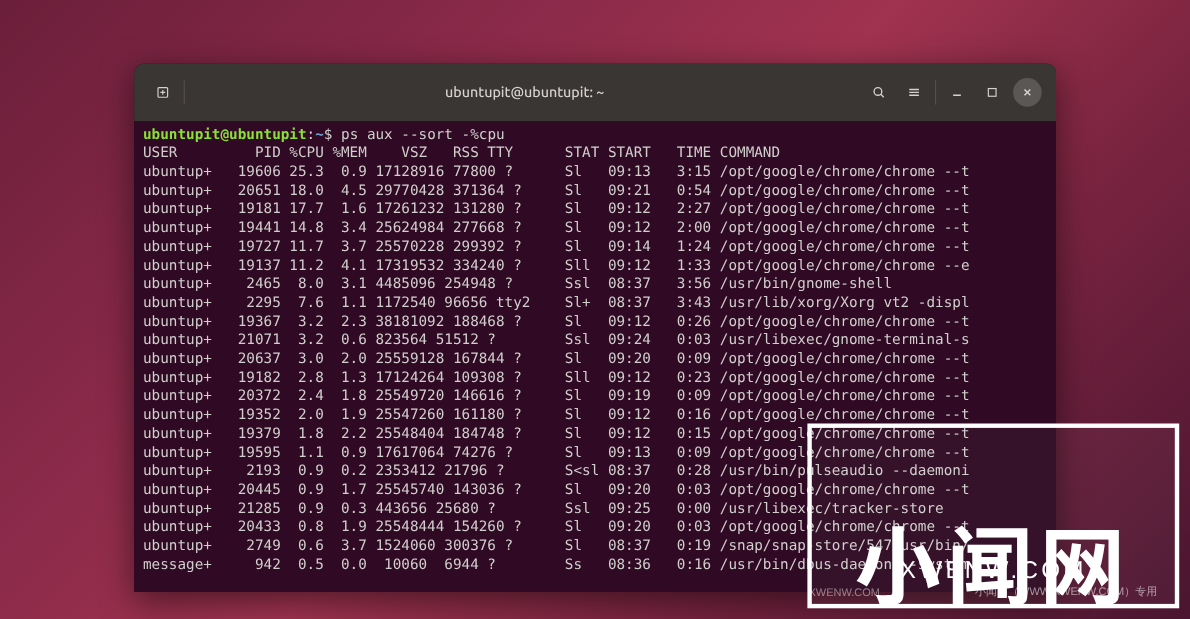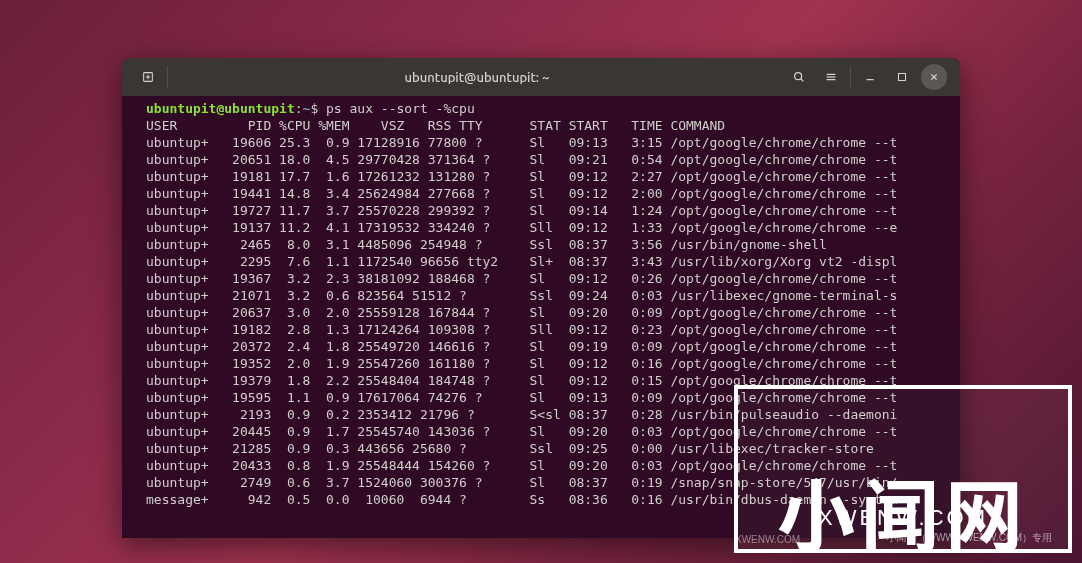--- a/index.html
+++ b/index.html
@@ -13,21 +13,21 @@
   .terminal-window {
     position: absolute;
     left: 122px; top: 58px;
     width: 838px; height: 480px;
     background: #2c0a1a;
     border-radius: 8px 8px 0 0;
     box-shadow: 0 8px 30px rgba(0,0,0,0.5);
     display: flex; flex-direction: column;
   }
   .titlebar {
-    height: 38px;
+    height: 52px;
     background: #3a3634;
     border-radius: 8px 8px 0 0;
     display: flex; align-items: center;
     padding: 0 13px;
     gap: 6px;
   }
   .title-left, .title-right { display: flex; align-items: center; gap: 6px; }
   .title-center {
     flex: 1; text-align: center;
     color: #d6d2cf; font-size: 13px;
@@ -40,21 +40,21 @@
     color: #d6d2cf;
     cursor: pointer;
   }
   .win-btn.circle { border-radius: 50%; background: #4f4b48; }
   .win-btn.close { background: #5a5754; }
   .win-btn svg { width: 14px; height: 14px; }
   .sep { width: 1px; height: 22px; background: #55504d; }
   .terminal-body {
     flex: 1;
     background: #300a24;
-    padding: 4px 24px;
+    padding: 4px 8px;
     color: #d0cfcc;
     font-size: 13px;
     line-height: 17px;
     white-space: pre;
     overflow: hidden;
     font-family: 'DejaVu Sans Mono', 'Ubuntu Mono', monospace;
   }
   .prompt-user { color: #8ae234; font-weight: bold; }
   .prompt-host { color: #8ae234; font-weight: bold; }
   .prompt-path { color: #729fcf; font-weight: bold; }

